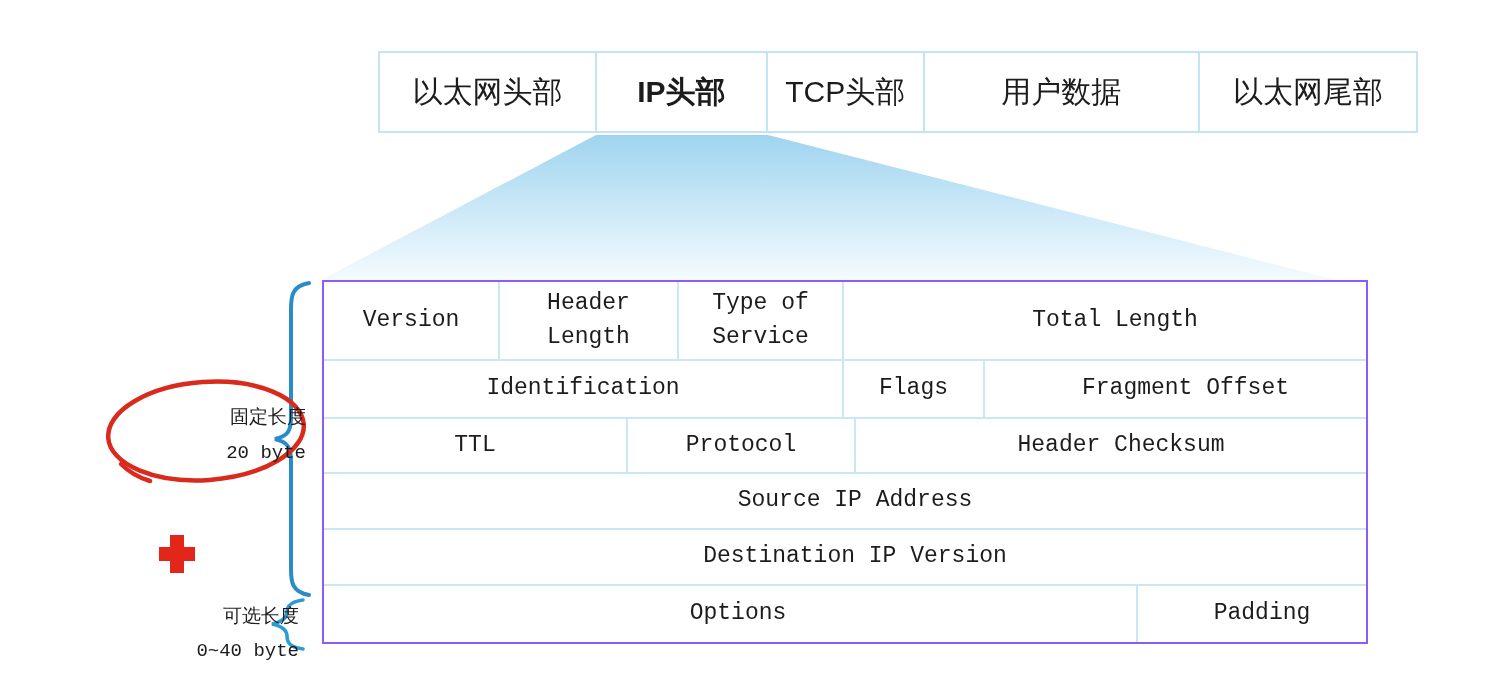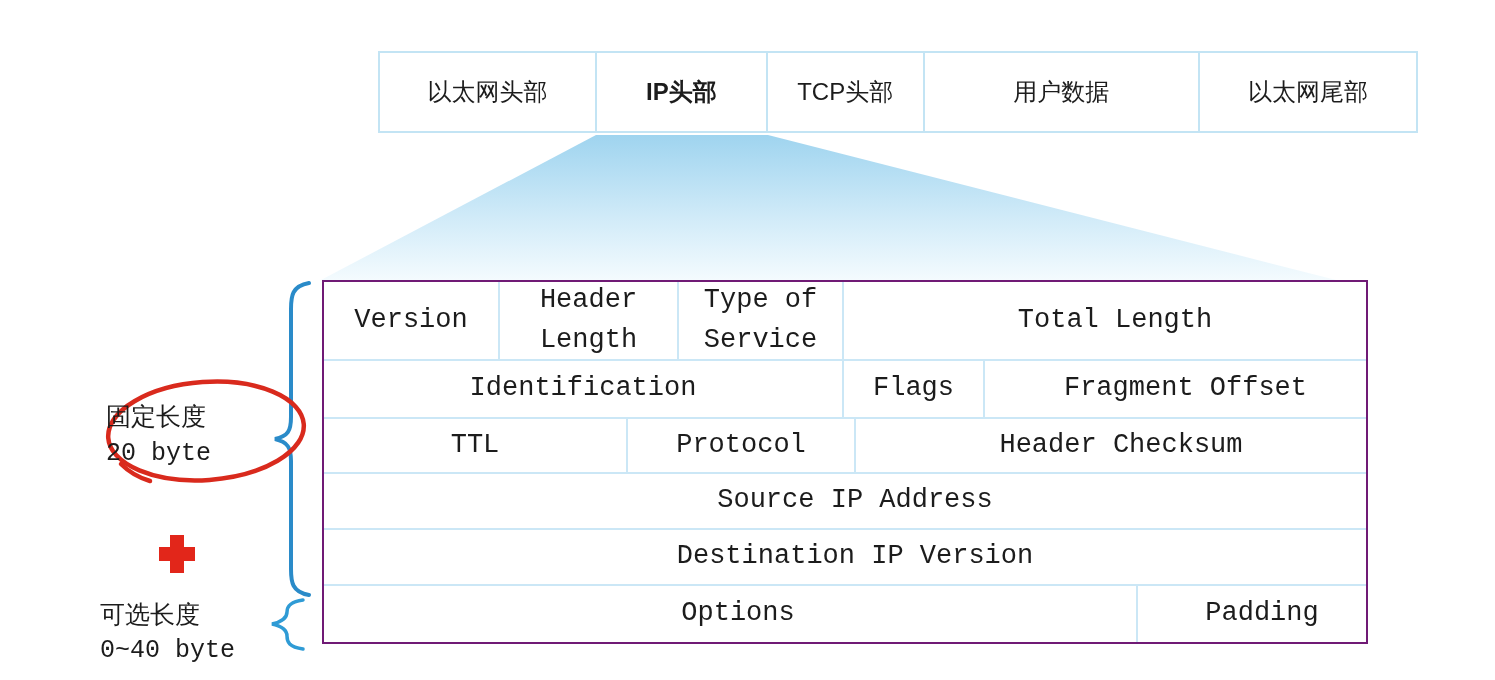--- a/index.html
+++ b/index.html
@@ -4,51 +4,51 @@
 <style>
   html,body{margin:0;padding:0;background:#ffffff;}
   #stage{
     position:relative;width:1495px;height:680px;background:#ffffff;overflow:hidden;
     font-family:"Liberation Mono","DejaVu Sans Mono",monospace;color:#1c1c1c;
   }
   
   #frame-row{
     position:absolute;left:378px;top:51px;height:82px;width:1040px;
     display:flex;box-sizing:border-box;border:2px solid #c3e4f4;background:#ffffff;
-    font-family:"Liberation Sans","DejaVu Sans",sans-serif;font-size:24px;
+    font-family:"Liberation Sans","DejaVu Sans",sans-serif;font-size:30px;
   }
   .frame-cell{
     box-sizing:border-box;height:100%;display:flex;align-items:center;justify-content:center;
     border-right:2px solid #c3e4f4;background:#ffffff;white-space:nowrap;
   }
   .frame-cell:last-child{border-right:none;}
   .frame-cell.hl{font-weight:bold;}
   
   #deco{position:absolute;left:0;top:0;pointer-events:none;}
   
   #ip-table{
     position:absolute;left:322px;top:280px;width:1046px;
-    box-sizing:border-box;border:2px solid #701a75;background:#ffffff;
-    font-size:27px;
+    box-sizing:border-box;border:2px solid #8b5cf6;background:#ffffff;
+    font-size:23px;
   }
   .trow{display:flex;box-sizing:border-box;border-bottom:2px solid #cbe7f6;}
   .trow:last-child{border-bottom:none;margin-left:16px;}
   .tcell{
     box-sizing:border-box;display:flex;align-items:center;justify-content:center;
     text-align:center;border-right:2px solid #cbe7f6;padding:0 8px;line-height:1.45;
   }
   .tcell:last-child{border-right:none;flex:1;padding-left:28px;}
   
   .anno{
-    position:absolute;text-align:left;font-size:25px;line-height:35px;color:#1c1c1c;
+    position:absolute;text-align:right;font-size:19px;line-height:35px;color:#1c1c1c;
     font-family:"Liberation Mono","DejaVu Sans Mono",monospace;
   }
   .anno span{display:block;}
   #anno-fixed{left:106px;top:401px;width:200px;}
-  #anno-optional{left:100px;top:600px;width:215px;line-height:34px;}
+  #anno-optional{left:84px;top:600px;width:215px;line-height:34px;}
 </style>
 </head>
 <body>
 
 <div id="stage">
 
   <svg id="deco" width="1495" height="680" viewBox="0 0 1495 680">
     <defs>
       <linearGradient id="trapGrad" x1="0" y1="0" x2="0" y2="1">
         <stop offset="0" stop-color="#9fd4ef"></stop>

